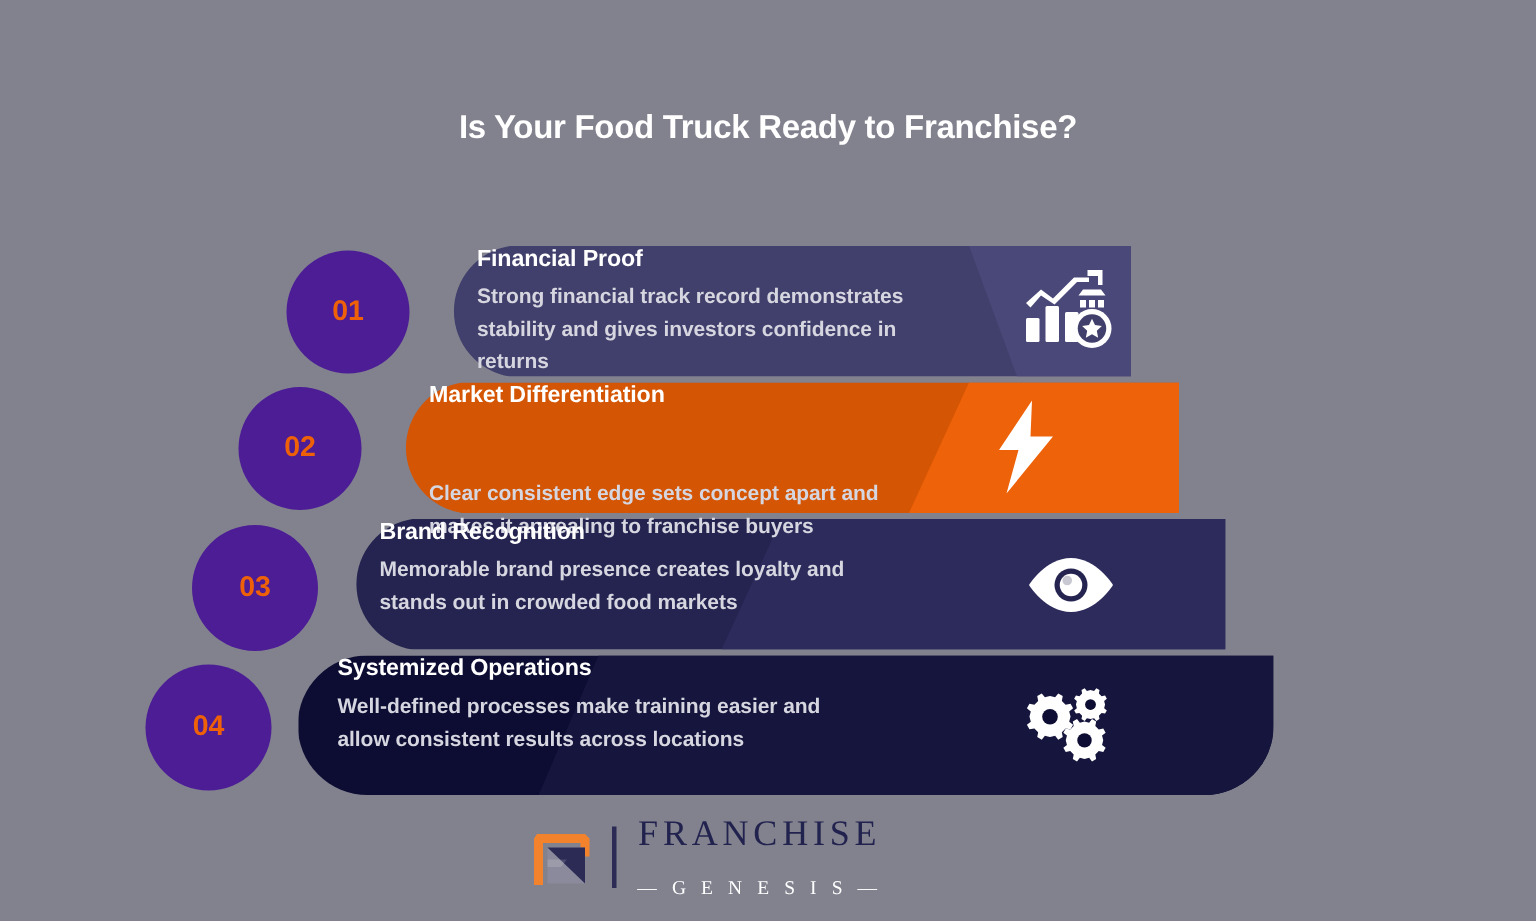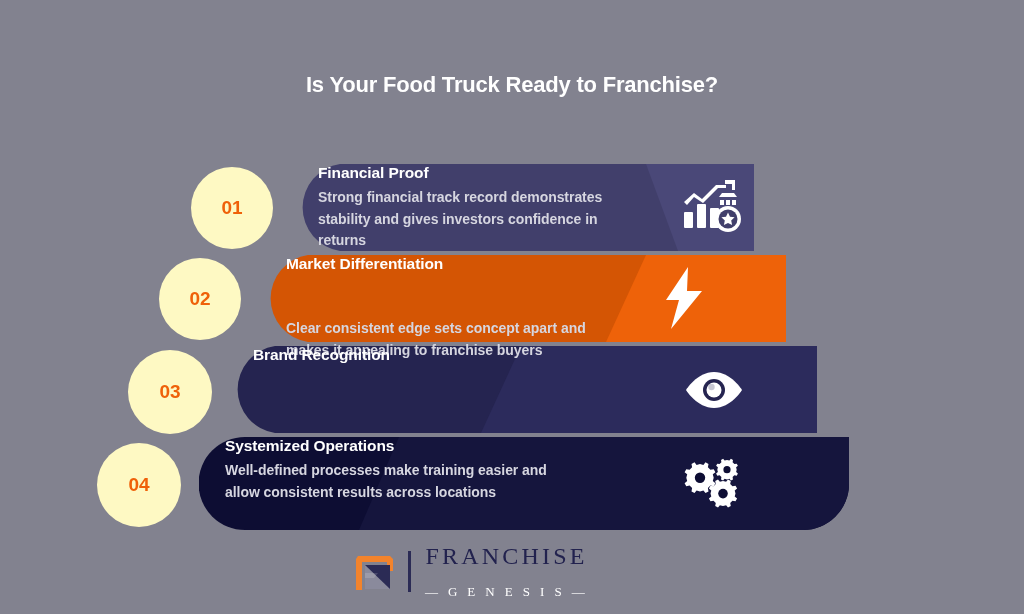--- a/index.html
+++ b/index.html
@@ -72,21 +72,21 @@
 
   #tier1 .tier-icon { left:386px; top:14px; width:60px; height:58px; }
   #tier2 .tier-icon { left:390px; top:12px; width:60px; height:62px; }
   #tier3 .tier-icon { left:452px; top:20px; width:62px; height:48px; }
   #tier4 .tier-icon { left:484px; top:18px; width:62px; height:56px; }
 
   
   .num-circle {
     position:absolute;
     border-radius:50%;
-    background:#fef9c3;
+    background:#4c1d95;
     display:flex; align-items:center; justify-content:center;
     color:#ef6109;
     font-size:19px;
     font-weight:bold;
     z-index:5;
   }
   #num1 { left:191px; top:167px; width:82px; height:82px; }
   #num2 { left:159px; top:258px; width:82px; height:82px; }
   #num3 { left:128px; top:350px; width:84px; height:84px; }
   #num4 { left:97px; top:443px; width:84px; height:84px; }
@@ -180,20 +180,21 @@
 
     <div class="tier" id="tier3">
       <div class="tier-shape">
         <svg viewBox="0 0 586 87" preserveAspectRatio="none">
           <path d="M 44,0 L 586,0 L 586,87 L 44,87 A 44,44 0 0 1 44,0 Z" fill="#252450"></path>
           <path d="M 290,0 L 586,0 L 586,87 L 250,87 Z" fill="#2c2b5c"></path>
         </svg>
       </div>
       <div class="tier-text">
         <div class="tier-title">Brand Recognition</div>
+        <div class="tier-desc">Memorable brand presence creates loyalty and stands out in crowded food markets</div>
       </div>
       <div class="tier-icon">
         <svg width="62" height="42" viewBox="0 0 62 42">
           <path d="M31,3 C48,3 59,21 59,21 C59,21 48,39 31,39 C14,39 3,21 3,21 C3,21 14,3 31,3 Z" fill="#ffffff"></path>
           <circle cx="31" cy="21" r="11" fill="#252450"></circle>
           <circle cx="31" cy="21" r="7.5" fill="#ffffff"></circle>
           <circle cx="28.5" cy="18" r="3.2" fill="#252450" opacity="0.25"></circle>
         </svg>
       </div>
     </div>

